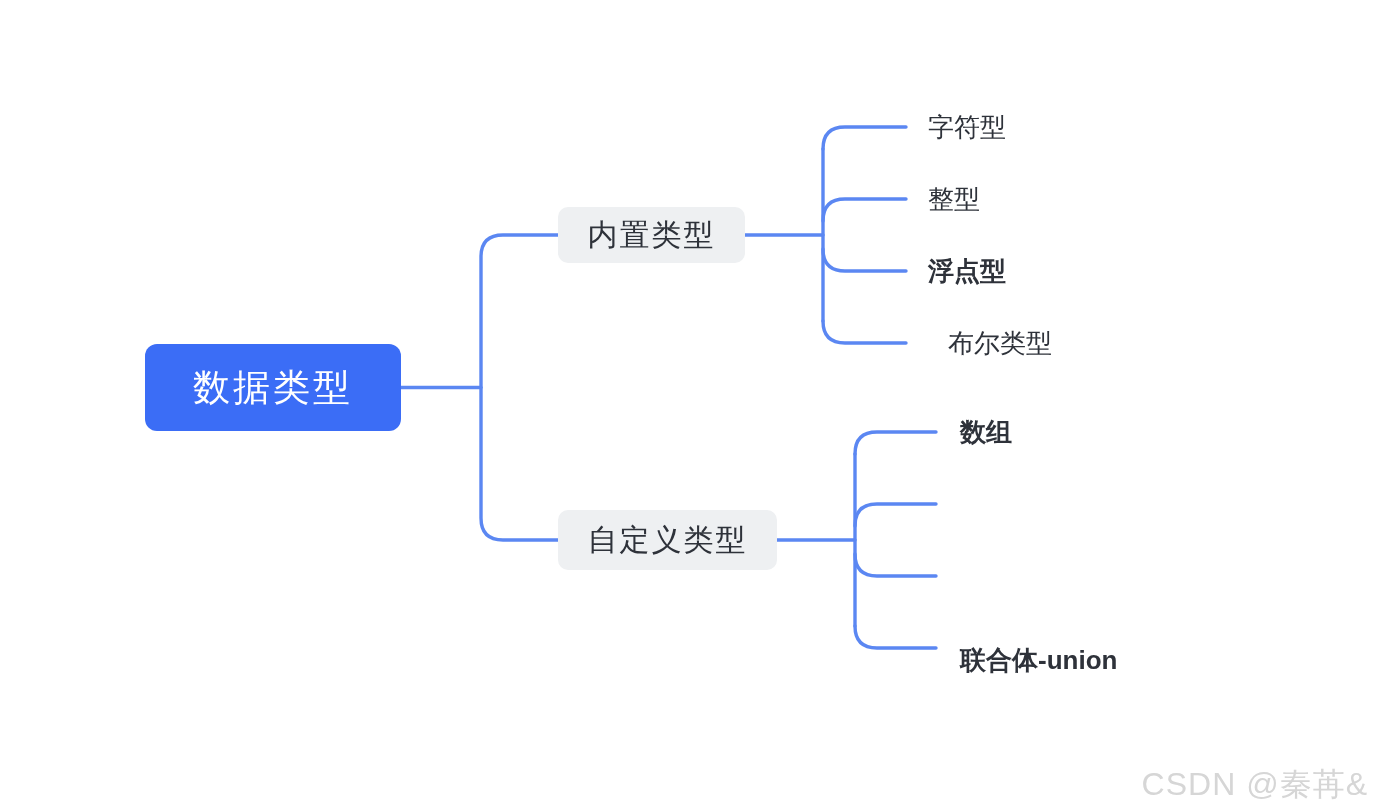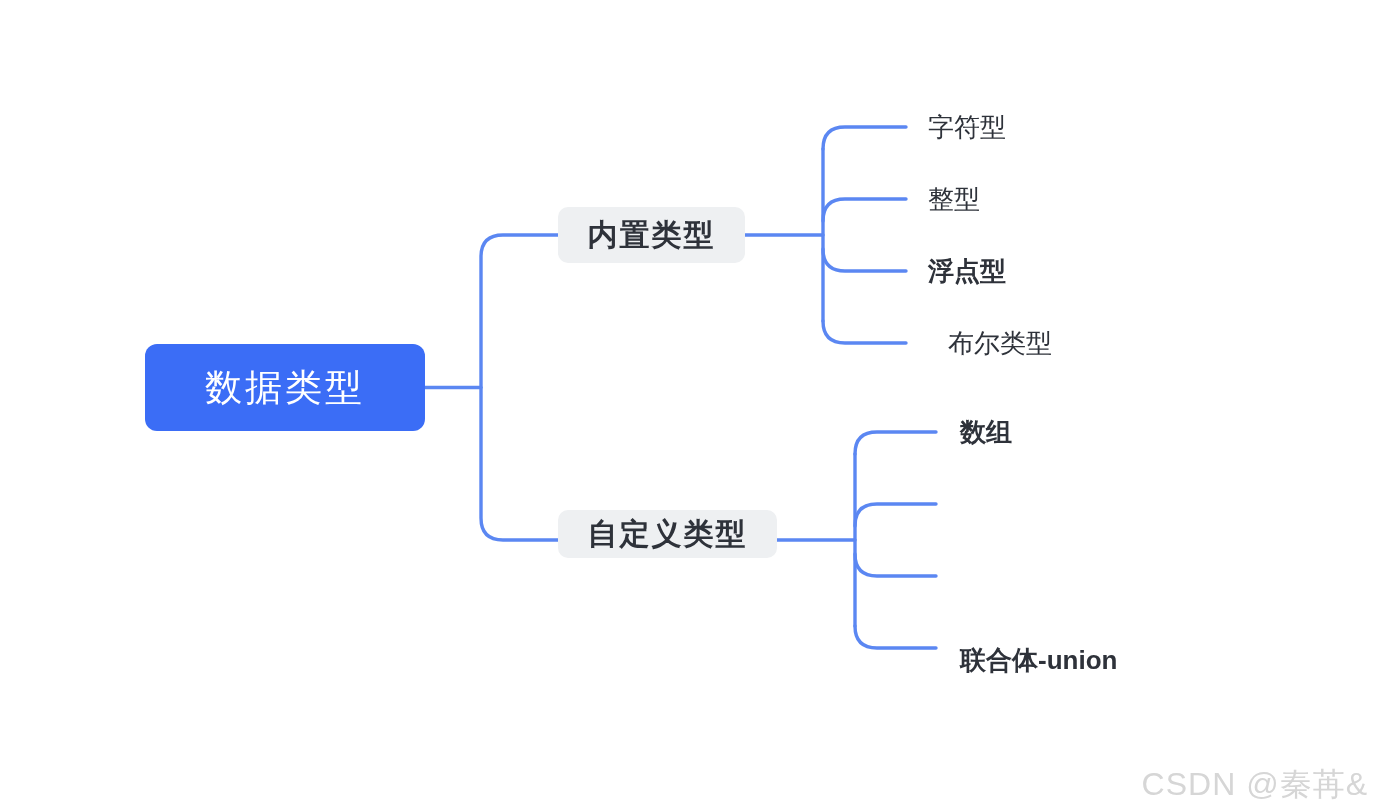--- a/index.html
+++ b/index.html
@@ -30,40 +30,39 @@
   .connectors path {
     fill: none;
     stroke: var(--line);
     stroke-width: 3.4;
     stroke-linecap: round;
   }
   .node {
     position: absolute;
     display: flex; align-items: center; justify-content: center;
     white-space: nowrap;
-    font-weight: bold;
   }
   .node-root {
-    left: 145px; top: 344px; width: 280px; height: 87px;
+    left: 145px; top: 344px; width: 256px; height: 87px;
     background: var(--root_bg);
     color: var(--root_text);
     border-radius: 12px;
     font-size: 37px;
     letter-spacing: 3px;
     font-weight: 500;
   }
   .node-branch {
     background: var(--branch_bg);
     color: var(--text_dark);
     border-radius: 10px;
     font-size: 30px;
     letter-spacing: 2px;
   }
   .node-branch-1 { left: 558px; top: 207px; width: 187px; height: 56px; }
-  .node-branch-2 { left: 558px; top: 510px; width: 219px; height: 48px; }
+  .node-branch-2 { left: 558px; top: 510px; width: 219px; height: 60px; }
   .leaf {
     position: absolute;
     transform: translateY(-50%);
     color: var(--text_dark);
     font-size: 26px;
     white-space: nowrap;
   }
   .leaf-g1 { left: 928px; text-align: right; }
   .leaf-g2 { left: 960px; font-weight: bold; }
   .l-y1 { top: 127px; } .l-y2 { top: 199px; } .l-y3 { top: 271px; font-weight: bold; } .l-y4 { top: 343px; margin-left: 20px; }

